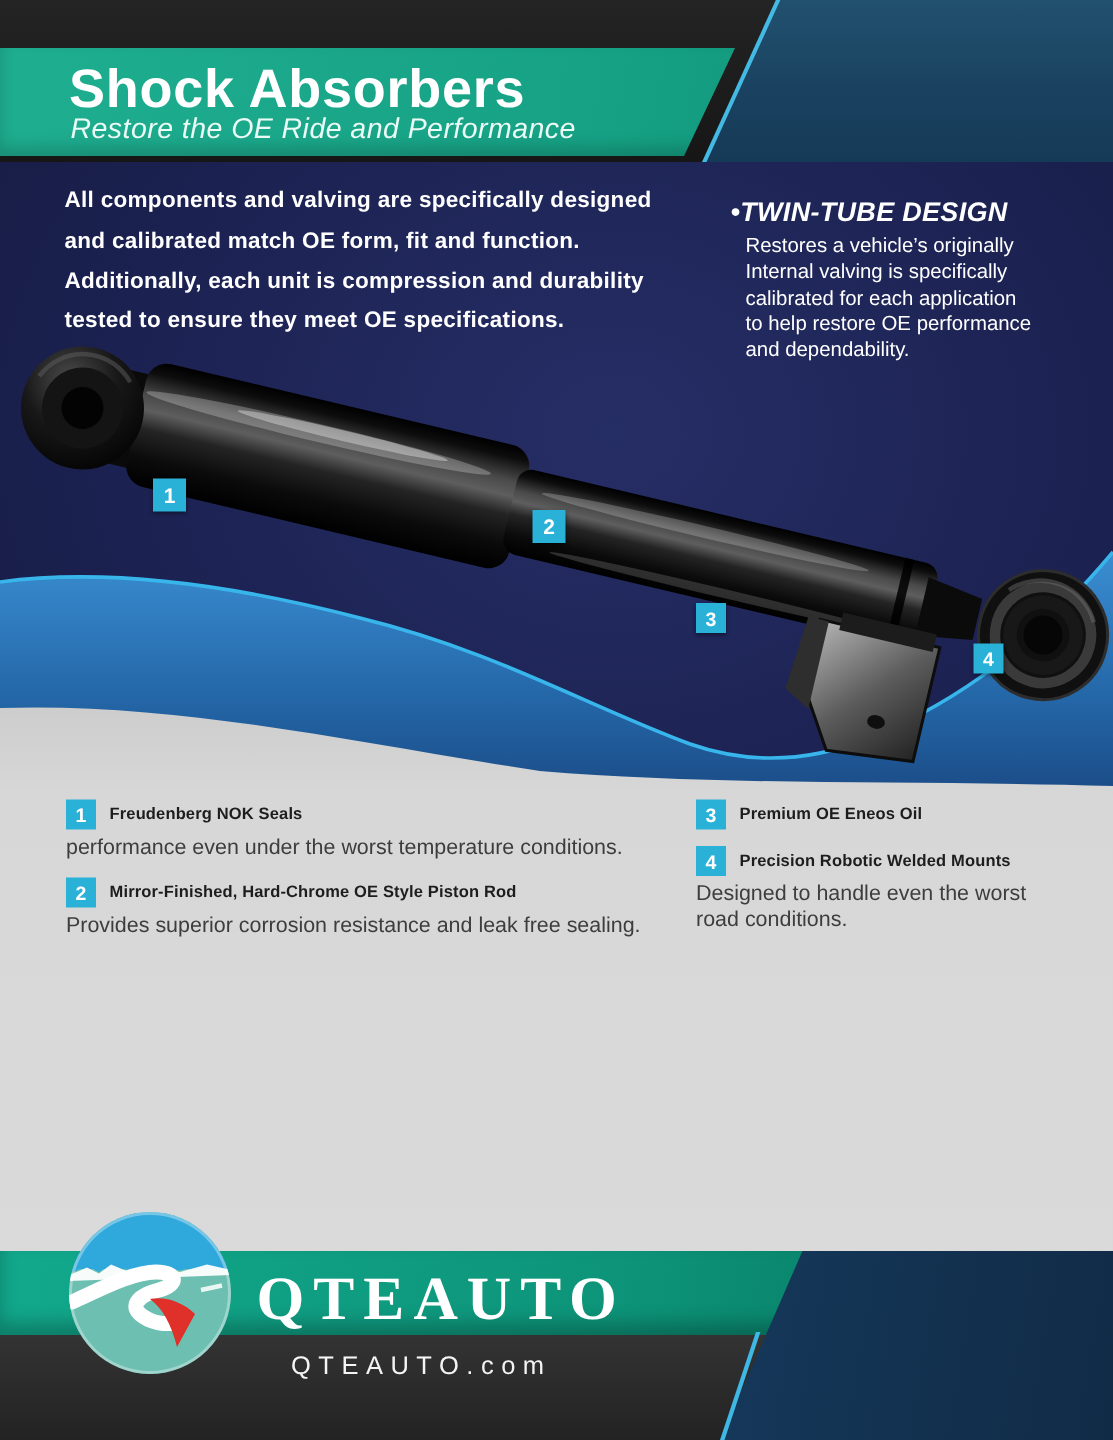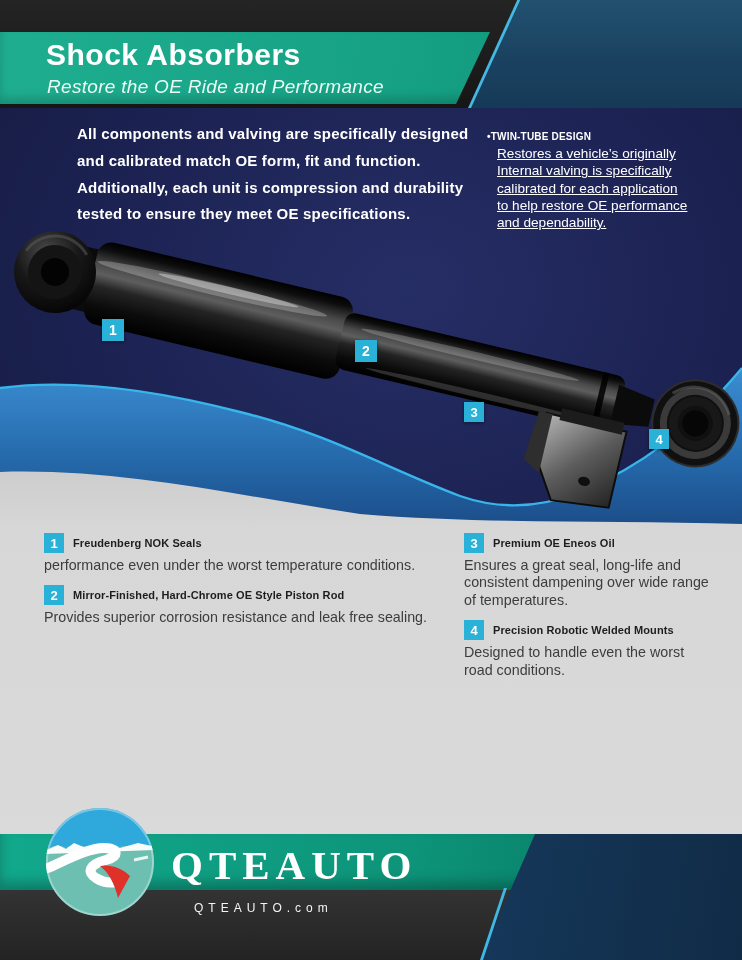--- a/index.html
+++ b/index.html
@@ -14,31 +14,31 @@
   .hdr-steel{position:absolute;left:0;top:0;width:742px;height:108px;z-index:2;
     background:linear-gradient(180deg,#21516f 0%,#1a4260 55%,#153a57 100%);
     clip-path:polygon(519px 0, 742px 0, 742px 108px, 470px 108px);}
   .hdr-cyan-line{position:absolute;left:468px;top:0;width:3px;height:108px;
     background:#44b9e4;transform:skewX(-24.5deg);transform-origin:bottom left;z-index:3;}
   .hdr-teal{position:absolute;left:0;top:32px;width:742px;height:72px;z-index:3;
     background:linear-gradient(100deg,#1fae90 0%,#16a184 55%,#0b8a6e 100%);
     box-shadow:inset 0 -6px 10px rgba(0,0,0,.18);
     clip-path:polygon(0 0, 490px 0, 456px 100%, 0 100%);}
   .hdr-title{position:absolute;left:46px;top:38px;z-index:4;color:#fff;
-    font-size:30px;font-weight:bold;letter-spacing:.5px;}
+    font-size:36px;font-weight:bold;letter-spacing:.5px;}
   .hdr-sub{position:absolute;left:47px;top:76px;z-index:4;color:#eafaf5;
     font-size:19px;font-style:italic;font-weight:500;letter-spacing:.3px;}
   
   .intro{position:absolute;left:43px;top:121px;z-index:3;color:#fff;
-    font-size:15px;font-weight:bold;letter-spacing:.2px;margin-left:34px;}
+    font-size:15px;font-weight:bold;letter-spacing:.2px;}
   .intro div{height:26.8px;line-height:26.8px;}
   .twin{position:absolute;left:487px;top:131px;z-index:3;color:#fff;width:250px;}
-  .twin .t-head{font-size:10px;font-weight:bold;letter-spacing:.2px;}
+  .twin .t-head{font-size:18px;font-weight:bold;letter-spacing:.2px;font-style:italic;}
   .twin .t-bullet{font-weight:bold;}
-  .twin .t-body{margin-left:10px;margin-top:3px;font-size:13.6px;line-height:17.3px;text-decoration:underline;}
+  .twin .t-body{margin-left:10px;margin-top:3px;font-size:13.6px;line-height:17.3px;}
   
   .bg-svg{position:absolute;left:0;top:0;z-index:0;}
   .shock-svg{position:absolute;left:0;top:0;z-index:1;}
   
   .badge{position:absolute;z-index:3;width:22px;height:22px;background:#29b1d8;
     color:#fff;font-size:14px;font-weight:bold;display:flex;align-items:center;
     justify-content:center;box-shadow:0 1px 3px rgba(0,0,0,.45);}
   .b1{left:102px;top:319px;}
   .b2{left:355px;top:340px;}
   .b3{left:464px;top:402px;width:20px;height:20px;font-size:13px;}
@@ -59,21 +59,21 @@
   .ft-dark{position:absolute;left:0;top:890px;width:742px;height:70px;z-index:2;
     background:linear-gradient(180deg,#333333 0%,#232323 100%);}
   .ft-navy{position:absolute;left:0;top:834px;width:742px;height:126px;z-index:3;
     background:linear-gradient(100deg,#1d4974 0%,#16395c 60%,#102b46 100%);
     clip-path:polygon(535px 0, 742px 0, 742px 100%, 480px 100%);}
   .ft-cyan-line{position:absolute;left:480px;top:888px;width:3px;height:72px;
     background:#3fb8e6;transform:skewX(-18.4deg);transform-origin:bottom left;z-index:4;}
   .ft-brand{position:absolute;left:171px;top:841px;z-index:4;color:#fff;
     font-family:"Liberation Serif",serif;font-size:41px;font-weight:bold;letter-spacing:6px;}
   .ft-site{position:absolute;left:194px;top:901px;z-index:4;color:#f4f4f4;
-    font-size:12px;font-weight:500;letter-spacing:5px;}
+    font-size:17px;font-weight:500;letter-spacing:5px;}
   .ft-logo{position:absolute;left:44px;top:806px;z-index:5;}
 </style>
 </head>
 <body>
 
 <div class="page">
 
   <svg class="bg-svg" width="742" height="960" viewBox="0 0 742 960">
     <defs>
       <linearGradient id="bandG" x1="0" y1="0" x2="0" y2="1">
@@ -197,25 +197,20 @@
       </div>
     </div>
   </div>
 
   <div class="features-right">
     <div class="feat">
       <div class="feat-head">
         <span class="feat-badge">3</span>
         <span class="feat-title">Premium OE Eneos Oil</span>
       </div>
-      <div class="feat-body">
-        <div>Ensures a great seal, long-life and</div>
-        <div>consistent dampening over wide range</div>
-        <div>of temperatures.</div>
-      </div>
     </div>
     <div class="feat">
       <div class="feat-head">
         <span class="feat-badge">4</span>
         <span class="feat-title">Precision Robotic Welded Mounts</span>
       </div>
       <div class="feat-body">
         <div>Designed to handle even the worst</div>
         <div>road conditions.</div>
       </div>

